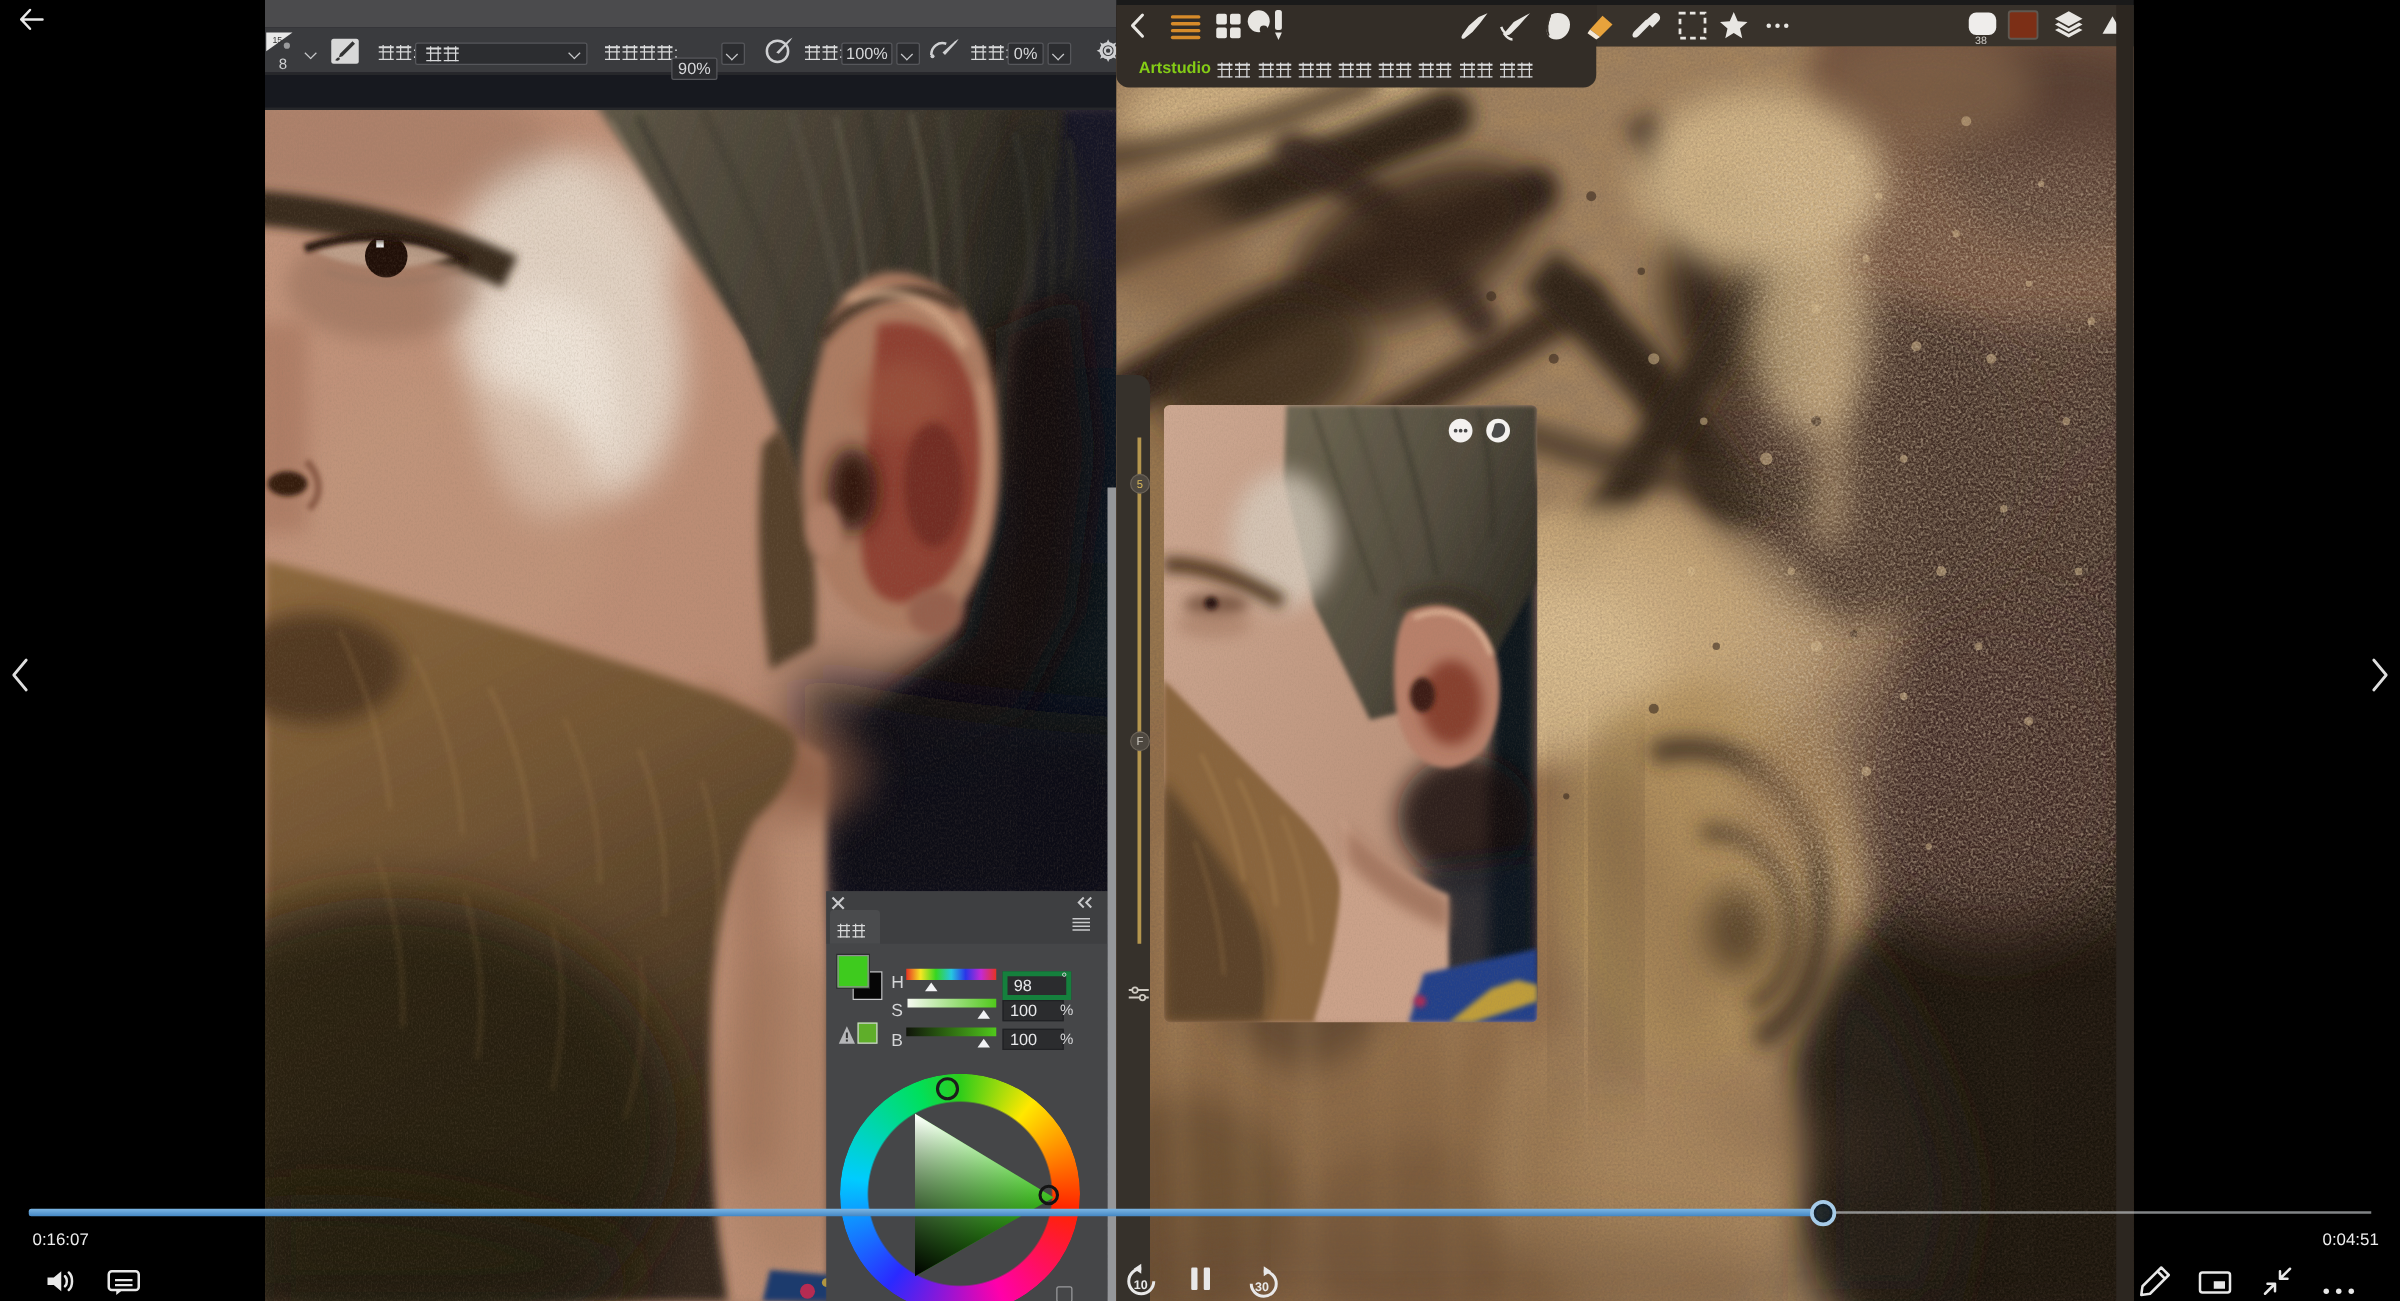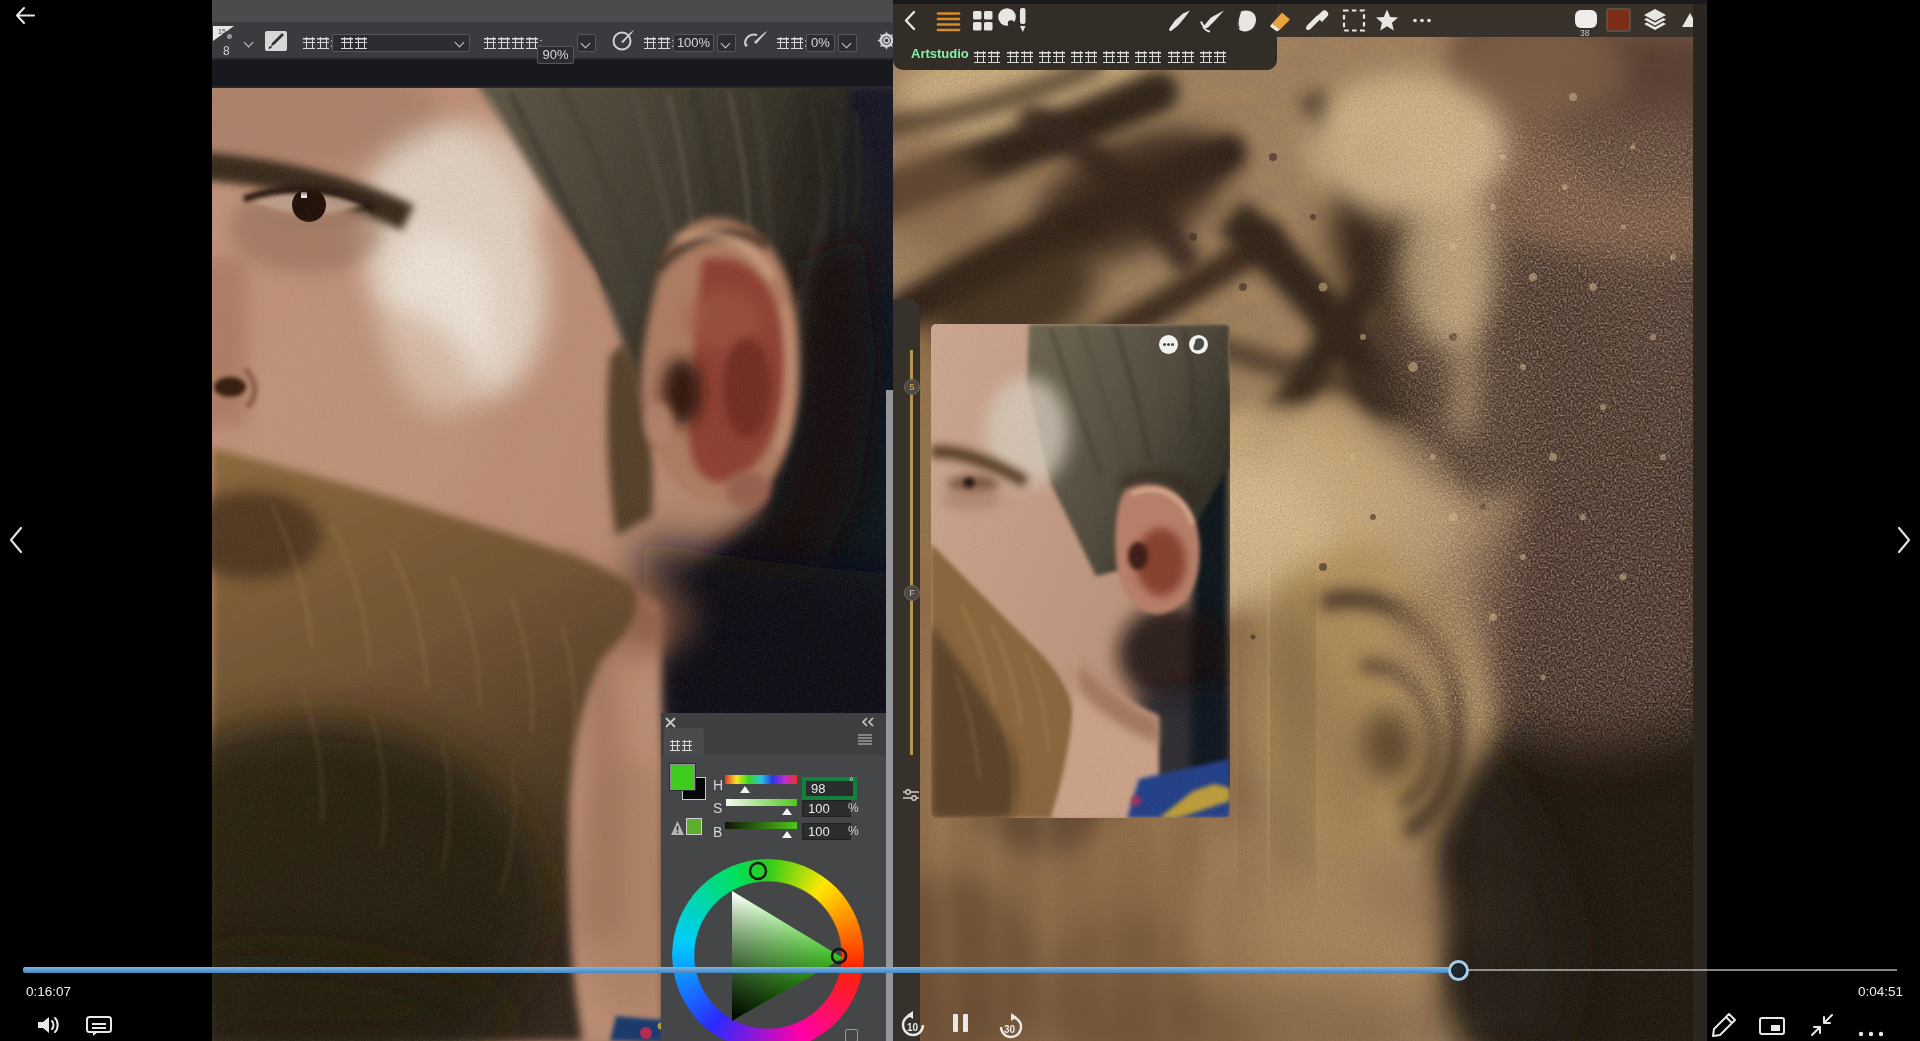--- a/index.html
+++ b/index.html
@@ -528,21 +528,21 @@
         <rect x="714" y="5" width="23" height="22" rx="2" fill="#7c2f16" stroke="none"></rect>
         <rect x="714" y="5" width="23" height="22" rx="2" fill="none" stroke="#5f5850" stroke-width="1.5"></rect>
         <g transform="translate(762,14)" fill="#e8e6e2">
           <path d="M0,-9 L11,-3 L0,3 L-11,-3 Z"></path>
           <path d="M-11,1.5 L0,7.5 L11,1.5 L8.2,0 L0,4.5 L-8.2,0 Z"></path>
           <path d="M-11,6 L0,12 L11,6 L8.2,4.5 L0,9 L-8.2,4.5 Z"></path>
         </g>
         <path d="M797,9 L805,23 L789,23 Z" fill="#e8e6e2"></path>
       </svg>
     </div>
-    <div class="abs" style="left:18px;top:42px;color:#86efac;font-size:13px;font-weight:bold;">Artstudio</div>
+    <div class="abs" style="left:18px;top:42px;color:#84cc16;font-size:13px;font-weight:bold;">Artstudio</div>
     <div class="abs" style="left:80px;top:43px;"><span class="zh"></span><span class="zh"></span></div>
     <div class="abs" style="left:113px;top:43px;"><span class="zh"></span><span class="zh"></span></div>
     <div class="abs" style="left:145px;top:43px;"><span class="zh"></span><span class="zh"></span></div>
     <div class="abs" style="left:177px;top:43px;"><span class="zh"></span><span class="zh"></span></div>
     <div class="abs" style="left:209px;top:43px;"><span class="zh"></span><span class="zh"></span></div>
     <div class="abs" style="left:241px;top:43px;"><span class="zh"></span><span class="zh"></span></div>
     <div class="abs" style="left:274px;top:43px;"><span class="zh"></span><span class="zh"></span></div>
     <div class="abs" style="left:306px;top:43px;"><span class="zh"></span><span class="zh"></span></div>
     <div class="abs" id="asslider" style="left:0;top:296px;width:27px;height:745px;background:#36312b;border-radius:0 10px 0 0;">
       <div class="abs" style="left:17px;top:50px;width:2.5px;height:405px;background:#b5964e;"></div>

